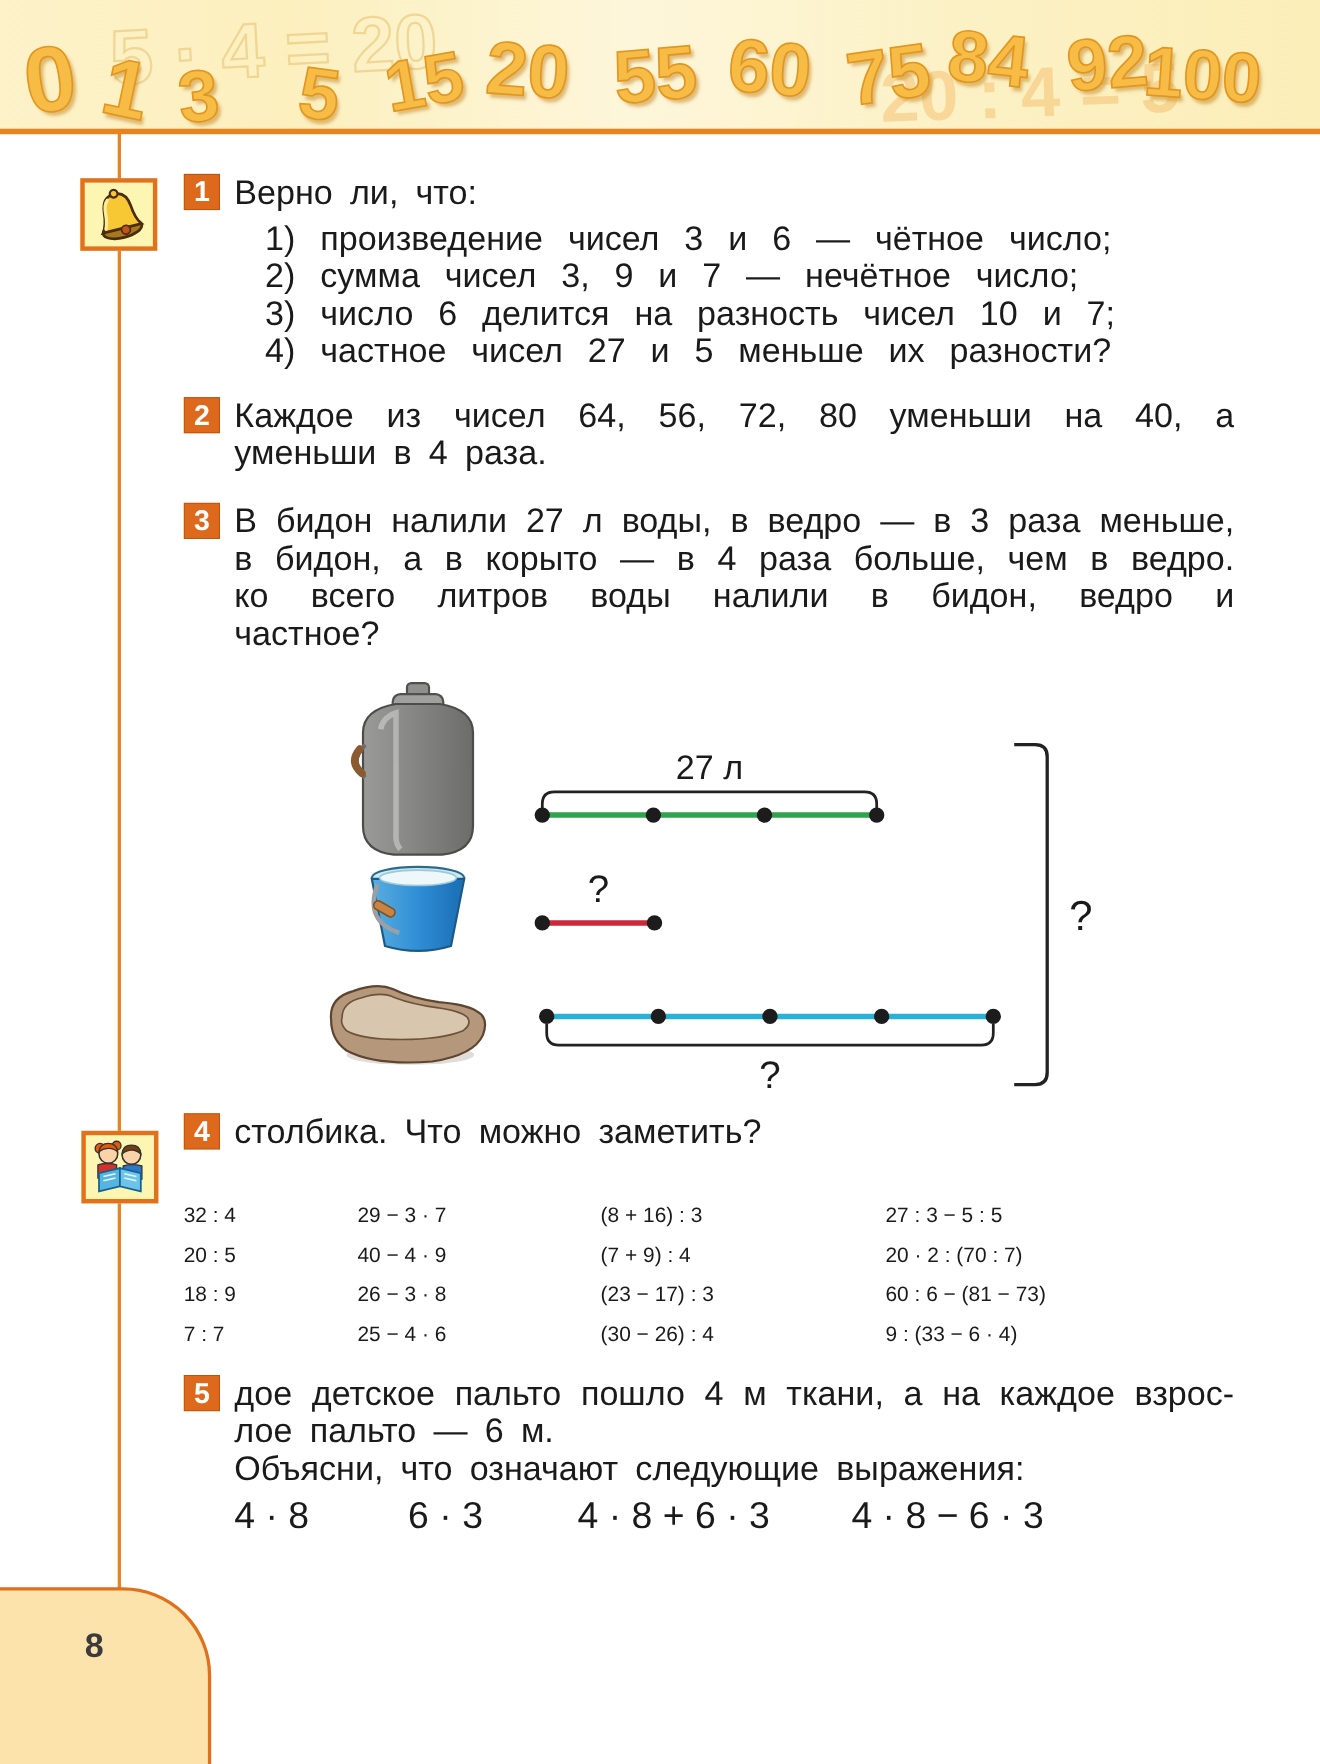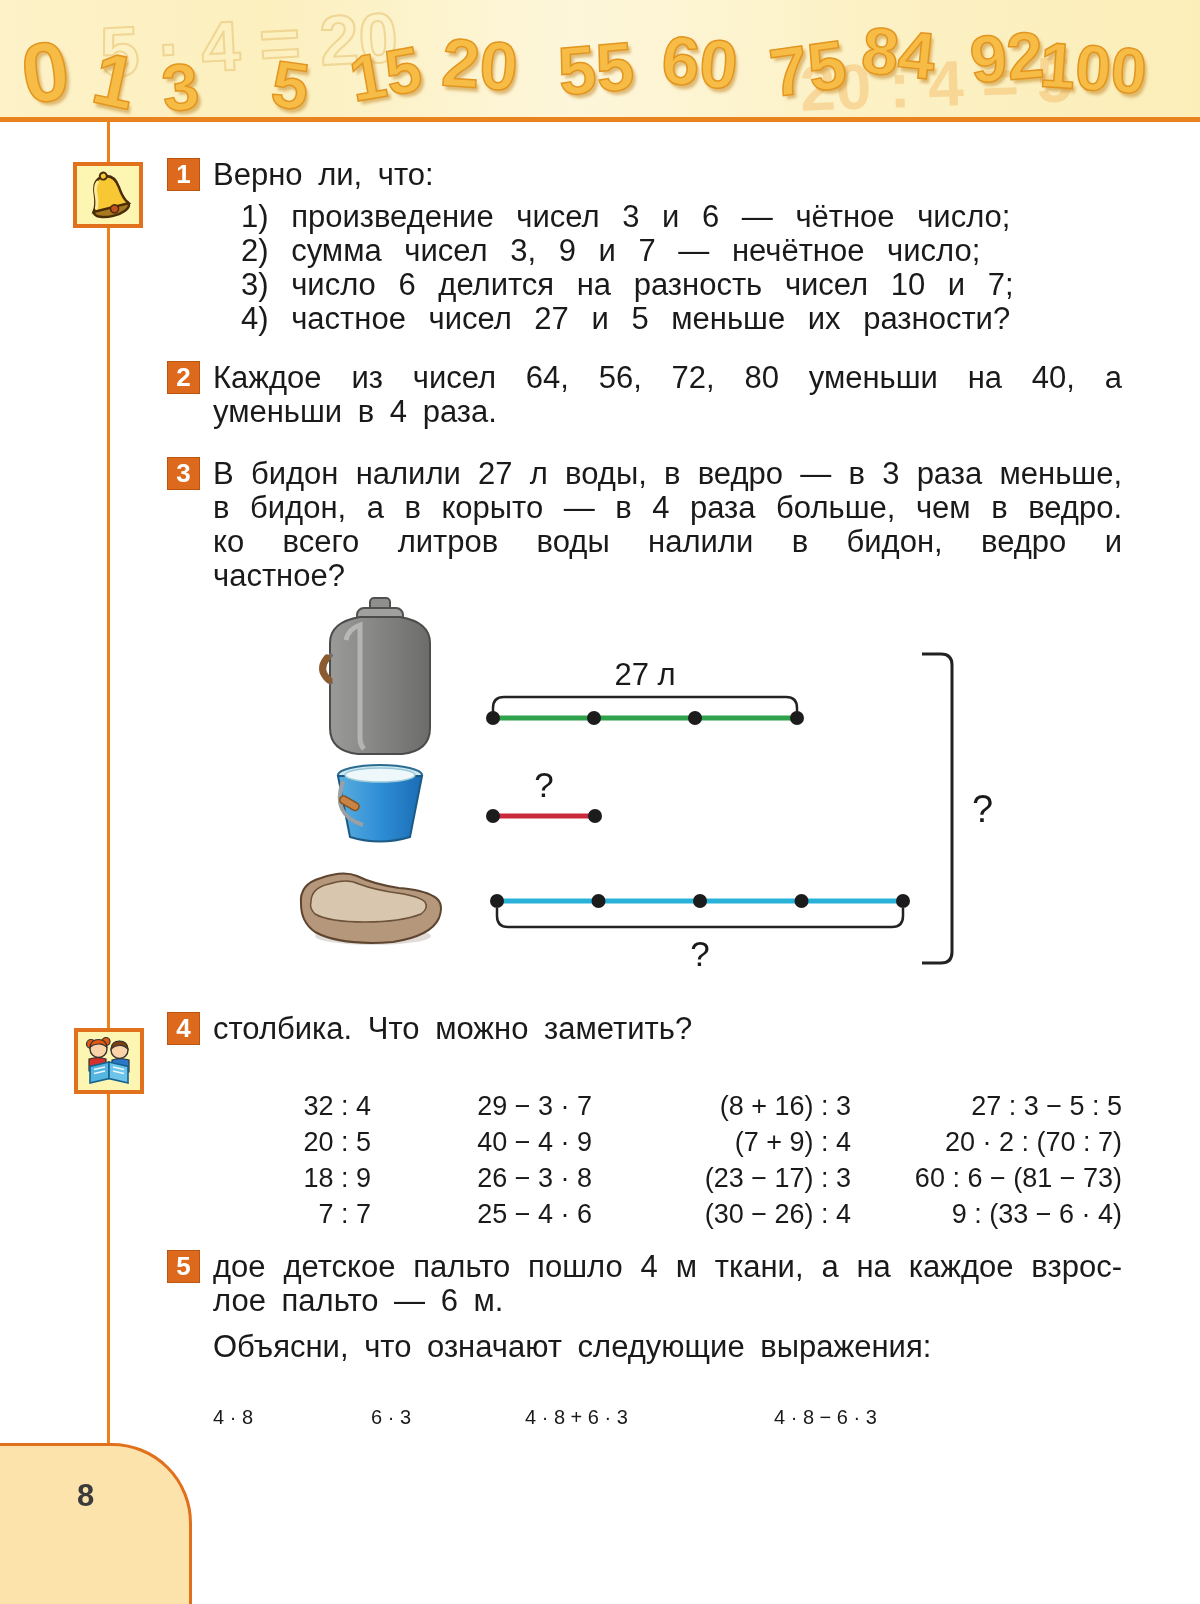--- a/index.html
+++ b/index.html
@@ -43,27 +43,27 @@
   .pnum{position:absolute;left:0;top:0;width:33px;height:33px;background:#dd6a1c;
         color:#fff;font-weight:bold;font-size:26px;display:flex;align-items:center;justify-content:center;
         box-shadow:inset 0 0 0 1px rgba(120,50,0,.35);}
   .ptext{margin-left:46px;width:909px;font-size:31px;line-height:34px;word-spacing:7px;}
   .line{height:34px;white-space:nowrap;}
   .line.fill{text-align:justify;white-space:normal;overflow:hidden;}
   .line.fill::after{content:"";display:inline-block;width:100%;}
   .items .line{word-spacing:14px;margin-left:28px;}
   .gap-top{margin-top:8px;}
 
-  .exgrid{display:grid;grid-template-columns:158px 221px 259px auto;margin-left:46px;margin-top:42px;
-          font-size:27px;line-height:36px;white-space:nowrap;text-align:right;}
-  .exrow5{display:grid;grid-template-columns:158px 154px 249px auto;margin-left:46px;margin-top:35px;
-          font-size:20px;line-height:36px;white-space:nowrap;}
-
-  
-  .diagram{position:absolute;left:280px;top:590px;width:760px;height:385px;}
+  .exgrid{display:grid;grid-template-columns:158px 221px 259px auto;margin-top:42px;
+          font-size:19px;line-height:36px;white-space:nowrap;}
+  .exrow5{display:grid;grid-template-columns:158px 154px 249px auto;margin-left:46px;margin-top:8px;
+          font-size:34px;line-height:36px;white-space:nowrap;}
+
+  
+  .diagram{position:absolute;left:280px;top:613px;width:760px;height:385px;}
   .diagram svg text{font-family:"Liberation Sans","DejaVu Sans",sans-serif;fill:#1a1a1a;}
 
   
   .page-tab{position:absolute;left:-4px;top:1443px;width:190px;height:168px;background:#fce3ac;
             border:3px solid #e0701c;border-radius:0 80px 0 0;z-index:3;}
   .page-num{position:absolute;left:78px;top:32px;font-size:31px;font-weight:bold;color:#3b3b3b;}
 </style>
 </head>
 <body>
 
@@ -244,21 +244,21 @@
       <span>(30 − 26) : 4</span>
       <span>9 : (33 − 6 · 4)</span>
     </div>
   </div>
 
   <div class="problem" style="top:1250px;">
     <div class="pnum">5</div>
     <div class="ptext">
       <div class="line fill">дое детское пальто пошло 4 м ткани, а на каждое взрос-</div>
       <div class="line">лое пальто — 6 м.</div>
-      <div class="line" style="margin-top:12px;">Объясни, что означают следующие выражения:</div>
+      <div class="line" style="margin-top:0;">Объясни, что означают следующие выражения:</div>
     </div>
     <div class="exrow5">
       <span>4 · 8</span>
       <span>6 · 3</span>
       <span>4 · 8 + 6 · 3</span>
       <span>4 · 8 − 6 · 3</span>
     </div>
   </div>
 
   <div class="page-tab">

